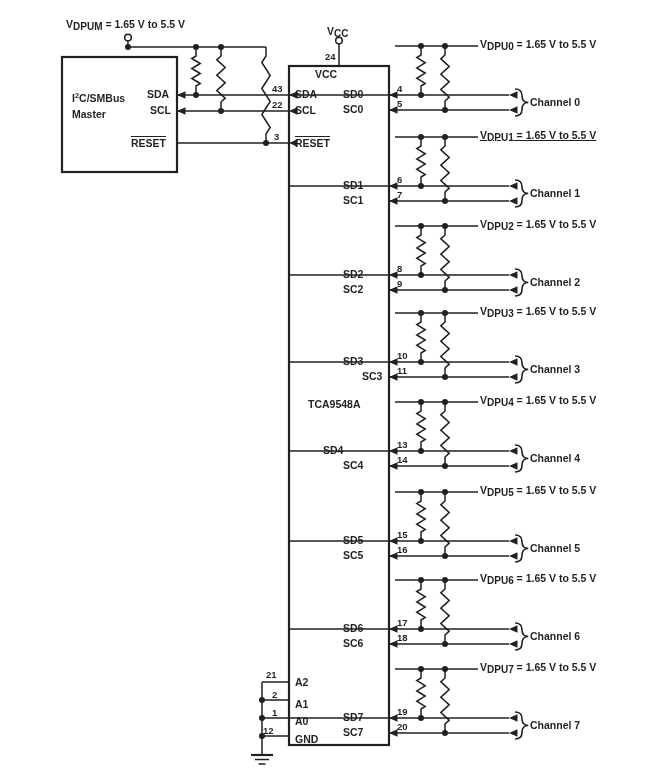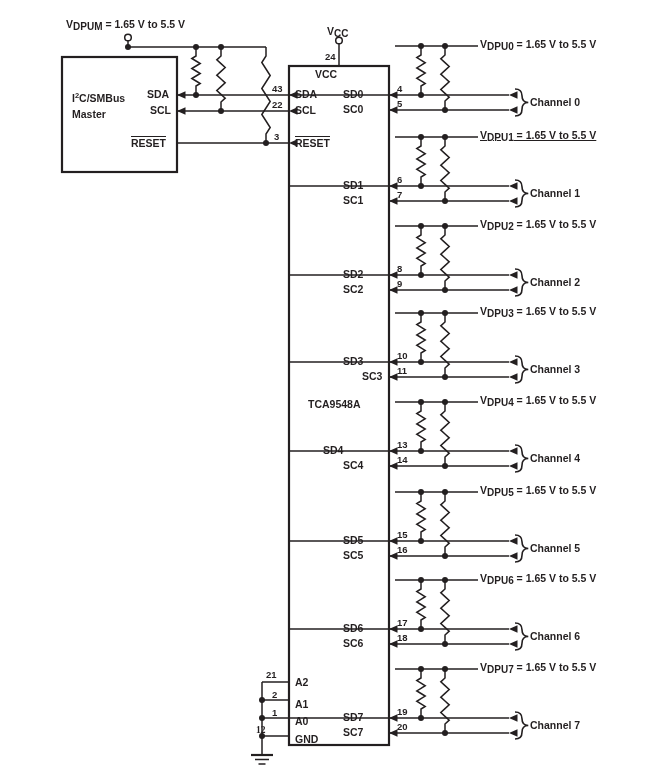--- a/index.html
+++ b/index.html
@@ -206,21 +206,21 @@
 <div class="pin" style="left:274px;top:131px;">3</div>
 
 <div class="lbl t105" style="left:295px;top:676px;">A2</div>
 <div class="lbl t105" style="left:295px;top:698px;">A1</div>
 <div class="lbl t105" style="left:295px;top:715px;">A0</div>
 <div class="lbl t105" style="left:295px;top:733px;">GND</div>
 
 <div class="pin" style="left:266px;top:669px;">21</div>
 <div class="pin" style="left:272px;top:689px;">2</div>
 <div class="pin" style="left:272px;top:707px;">1</div>
-<div class="pin" style="left:256px;top:725px;font-family:Liberation Serif, serif;">12</div>
+<div class="pin" style="left:263px;top:725px;">12</div>
 
 <div id="ch-text">
       <div class="rail-lbl" style="left: 480px; top: 38px;"><span>V</span><span class="sub">DPU0</span><span> = 1.65 V to 5.5 V</span></div>
       <div class="lbl t105" style="left: 343px; top: 88px;">SD0</div>
       <div class="lbl t105" style="left: 343px; top: 103px;">SC0</div>
       <div class="pin" style="left: 397px; top: 83px;">4</div>
       <div class="pin" style="left: 397px; top: 98px;">5</div>
       <div class="lbl t105" style="left: 530px; top: 95.5px;">Channel 0</div>
       <div class="rail-lbl" style="left: 480px; top: 129px; text-decoration: underline;"><span>V</span><span class="sub">DPU1</span><span> = 1.65 V to 5.5 V</span></div>
       <div class="lbl t105" style="left: 343px; top: 179px;">SD1</div>

